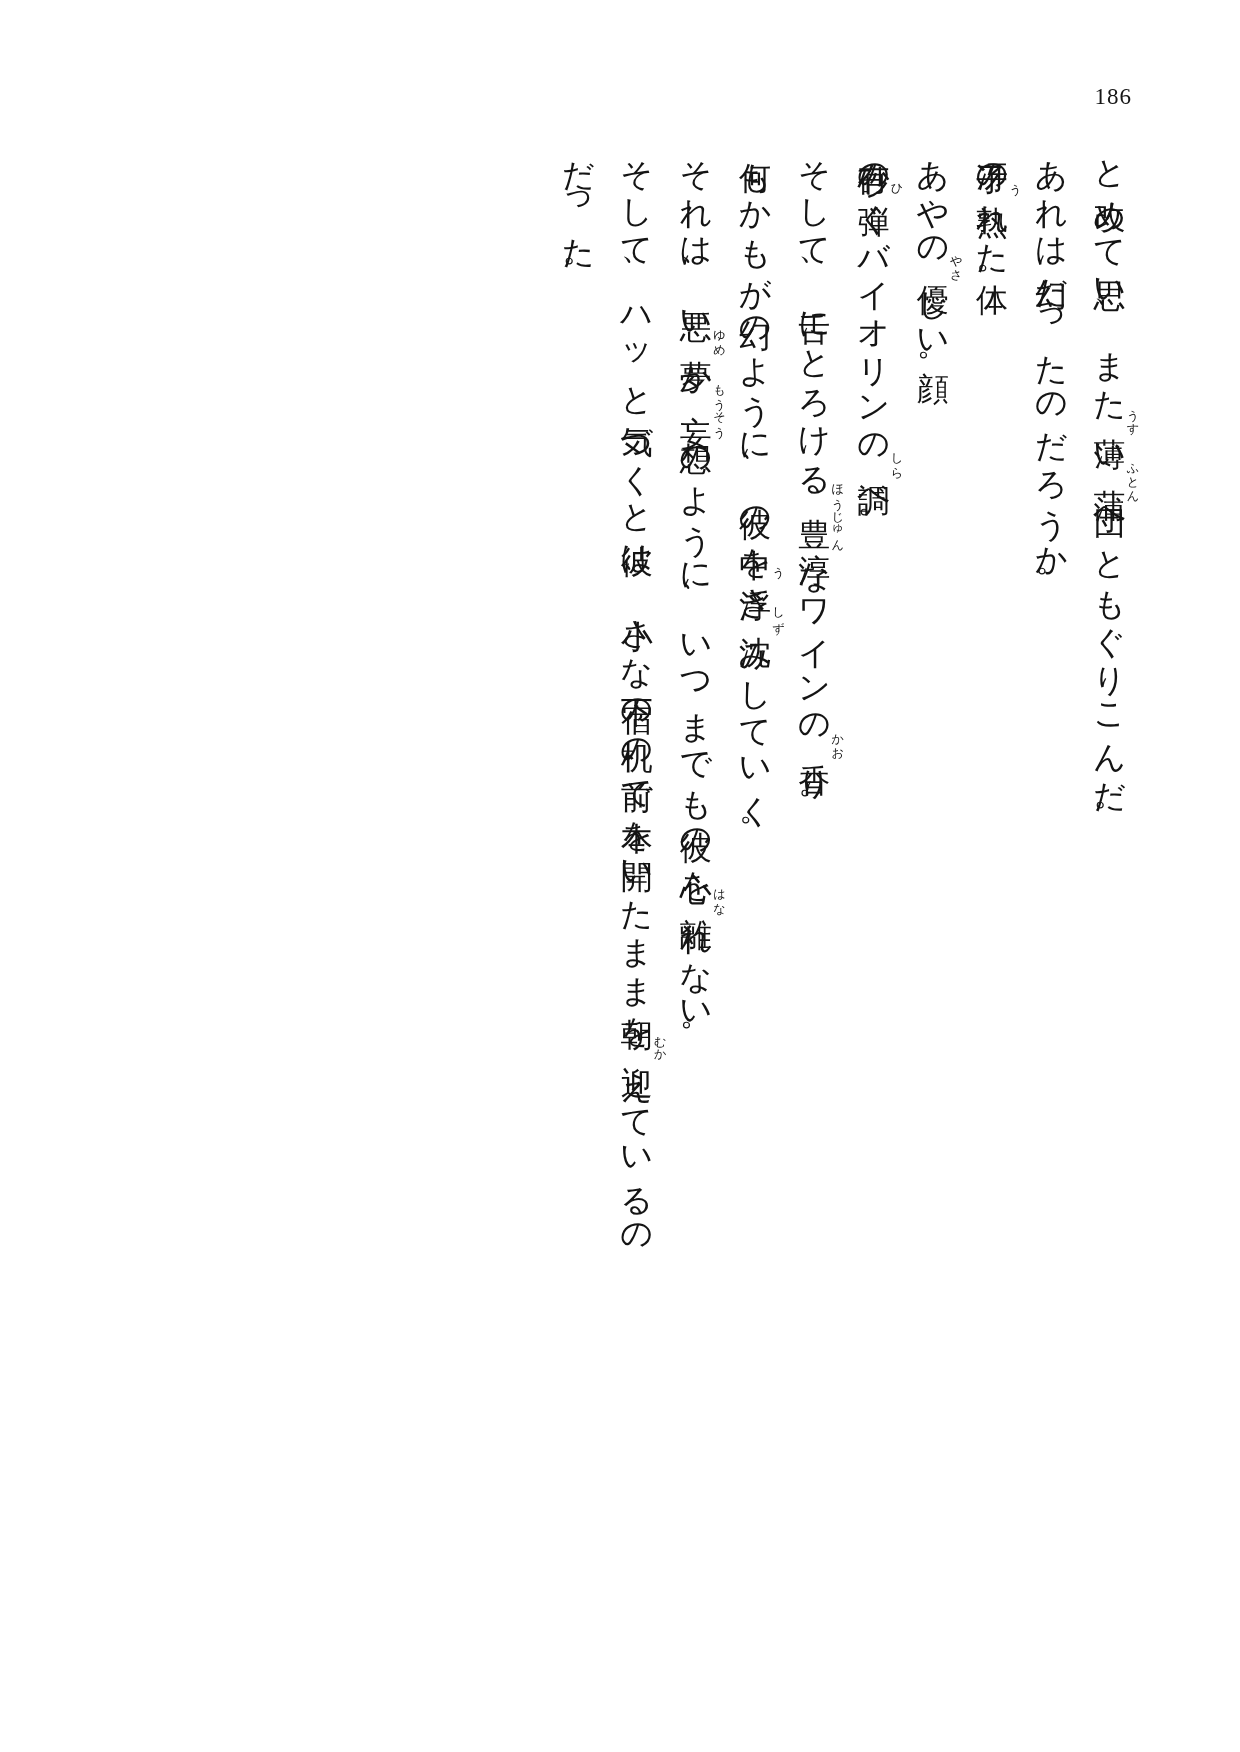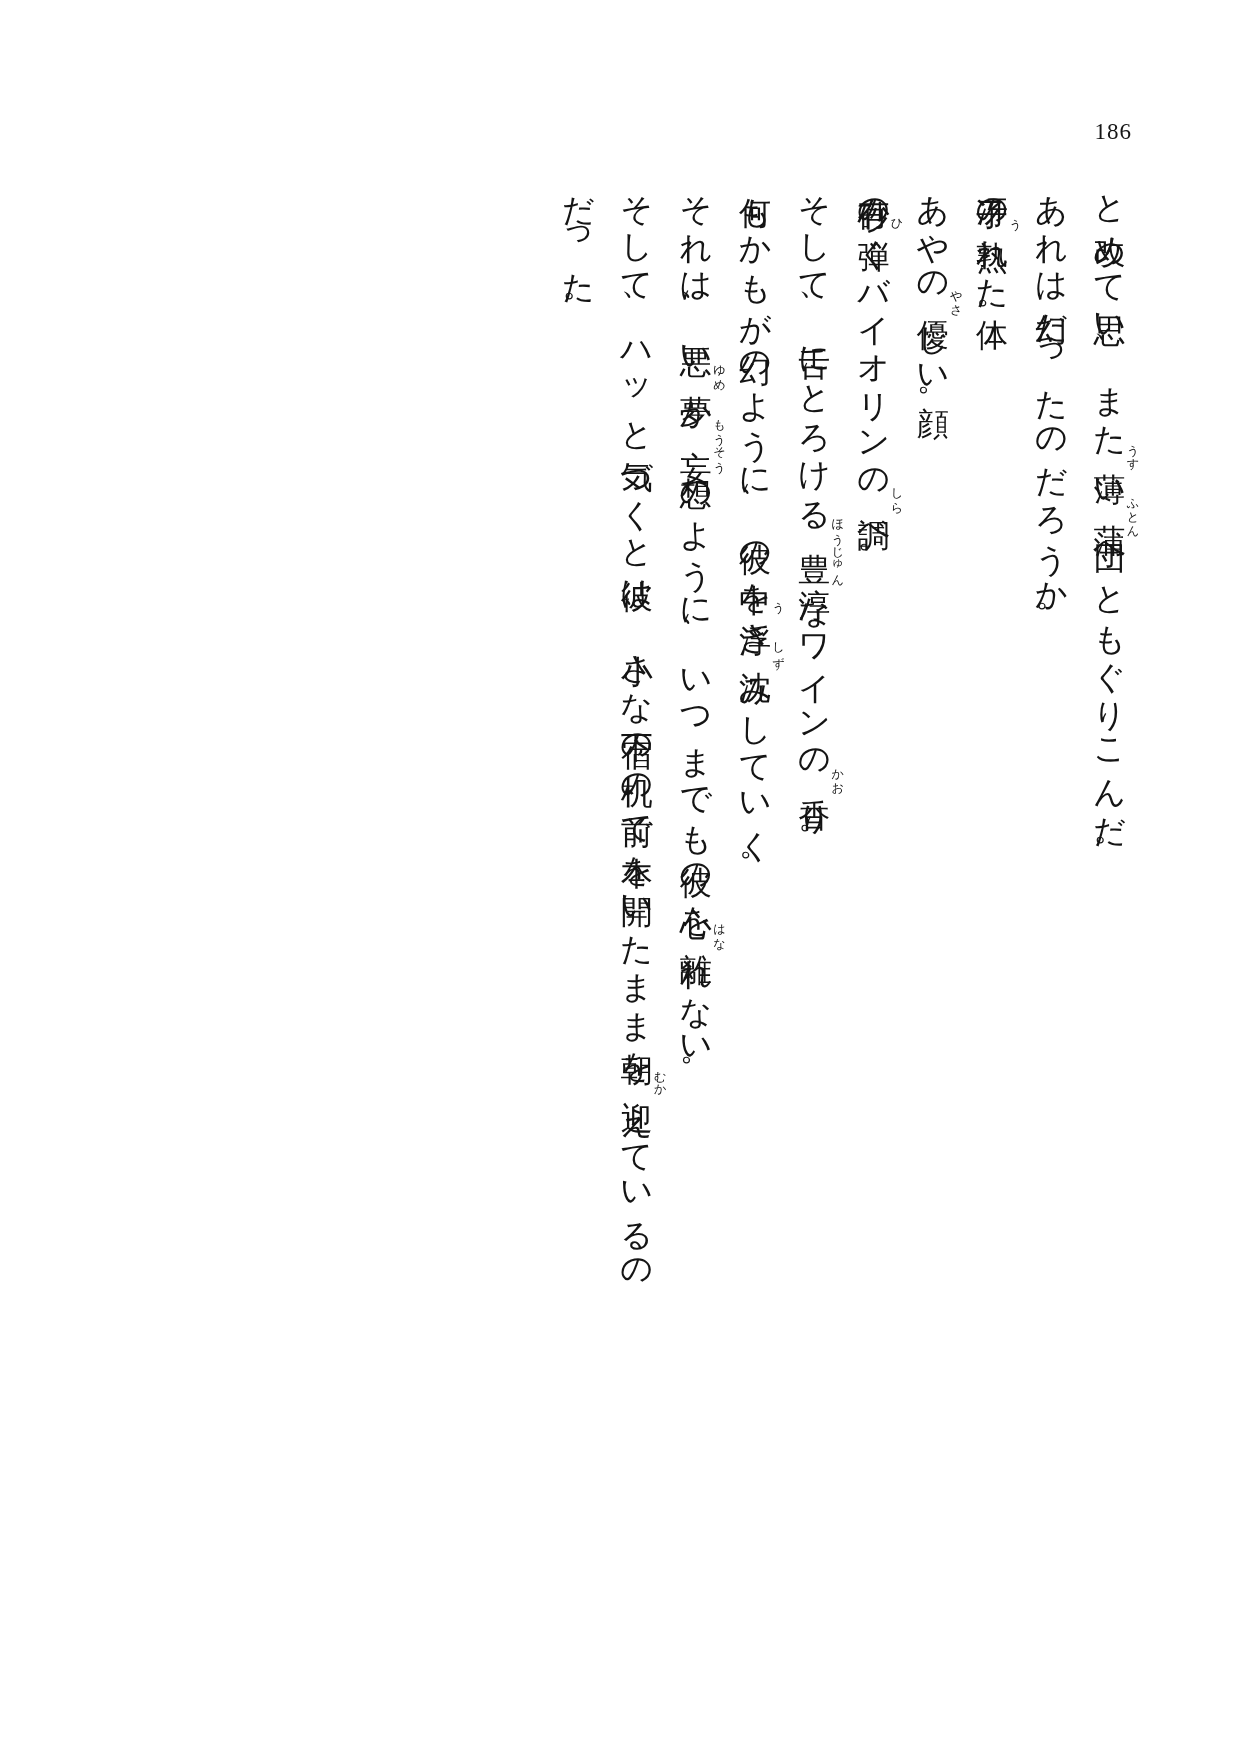--- a/index.html
+++ b/index.html
@@ -8,21 +8,20 @@
     background: #ffffff;
   }
   .page {
     position: relative;
     width: 1240px;
     height: 1407px;
     background: #ffffff;
     overflow: hidden;
     font-family: "Liberation Serif", "DejaVu Serif", serif;
     color: #1a1a1a;
-    margin-top: 35px;
   }
   .page-number {
     position: absolute;
     top: 84px;
     right: 108px;
     font-size: 23px;
     letter-spacing: 1px;
     color: #161616;
     font-family: "Liberation Serif", "DejaVu Serif", serif;
   }

